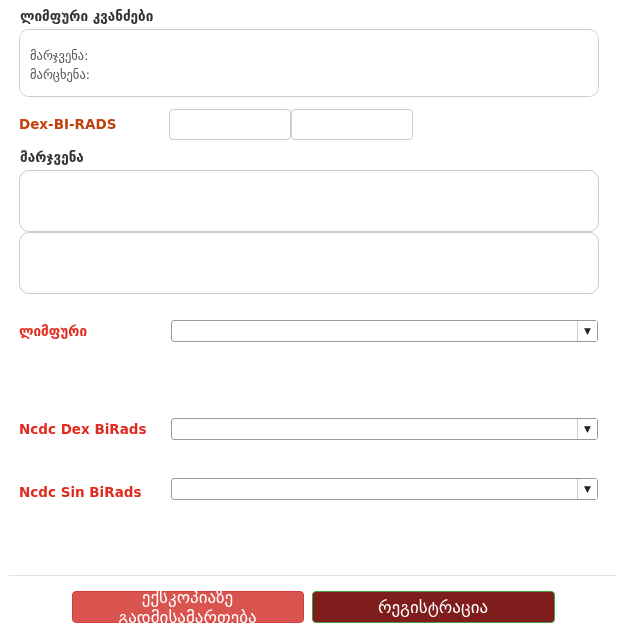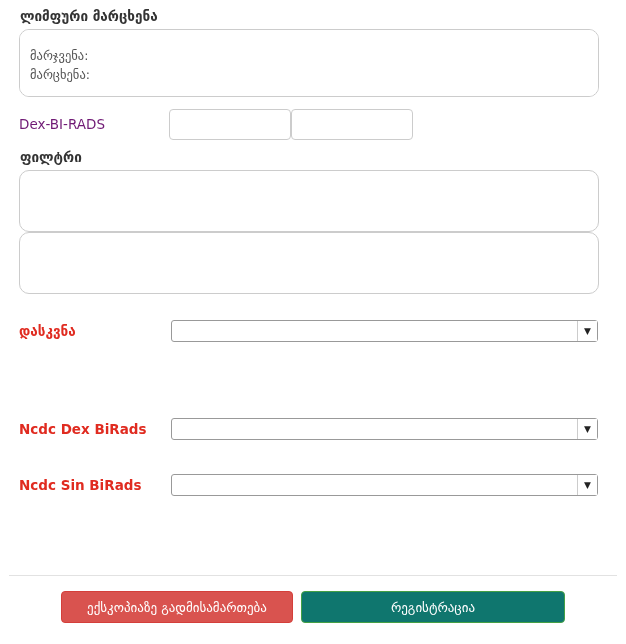--- a/index.html
+++ b/index.html
@@ -51,22 +51,22 @@
 
   .birads-row {
     display: flex;
     align-items: center;
     margin: 10px 0 0 0;
     padding-left: 9px;
     height: 34px;
   }
   .birads-label {
     font-size: 13.5px;
-    font-weight: normal;
-    color: #701a75;
+    font-weight: bold;
+    color: #c2410c;
     width: 150px;
     flex: none;
   }
   .birads-label.second {
     width: 175px;
     padding-left: 12px;
   }
   .birads-input {
     box-sizing: border-box;
     width: 122px;
@@ -82,21 +82,21 @@
   }
 
   .select-row {
     display: flex;
     align-items: center;
     padding-left: 9px;
     height: 30px;
   }
   .select-row.filter { margin-top: 22px; }
   .select-row.ncdc-dex { margin-top: 68px; }
-  .select-row.ncdc-sin { margin-top: 26px; }
+  .select-row.ncdc-sin { margin-top: 26px; align-items: flex-end; }
 
   .red-label {
     color: #e02b20;
     font-weight: bold;
     font-size: 13.5px;
     width: 152px;
     flex: none;
   }
   .select-wrap {
     position: relative;
@@ -154,64 +154,64 @@
     display: flex;
     justify-content: center;
     gap: 8px;
   }
   .btn {
     box-sizing: border-box;
     height: 32px;
     border-radius: 4px;
     border: 1px solid transparent;
     font-family: "DejaVu Sans", "Liberation Sans", sans-serif;
-    font-size: 13px;
+    font-size: 17px;
     color: #ffffff;
     cursor: pointer;
     display: flex;
     align-items: center;
     justify-content: center;
     padding: 8px 14px;
   }
   .btn-danger {
     width: 232px;
     background: #d9534f;
     border-color: #d43f3a;
   }
   .btn-success {
-    width: 264px;
-    background: #0f766e;
+    width: 243px;
+    background: #7f1d1d;
     border-color: #45a045;
   }
 </style>
 </head>
 <body>
 
 <div class="page">
 
-  <div class="section-label">ლიმფური მარცხენა</div>
+  <div class="section-label">ლიმფური კვანძები</div>
 
   <textarea id="laterality-textarea" class="big-textarea" placeholder="" style="">მარჯვენა:
 მარცხენა:</textarea>
 
   <div class="birads-row">
     <div class="birads-label">Dex-BI-RADS</div>
     <input class="birads-input" type="text" placeholder="" style="">
     <input class="birads-input" type="text" placeholder="" style="">
   </div>
 
-  <div class="section-label">ფილტრი</div>
+  <div class="section-label">მარჯვენა</div>
 
   <textarea id="conclusion-textarea" class="big-textarea" placeholder="" style=""></textarea>
 
 
   <textarea id="recommendation-textarea" class="big-textarea" placeholder="" style=""></textarea>
 
   <div class="select-row filter">
-    <div class="red-label">დასკვნა</div>
+    <div class="red-label">ლიმფური</div>
     <div class="select-wrap">
       <select class="styled">
         <option></option>
       </select>
       <span class="select-arrow">▼</span>
     </div>
   </div>
 
   <div class="select-row ncdc-dex">
     <div class="red-label">Ncdc Dex BiRads</div>

